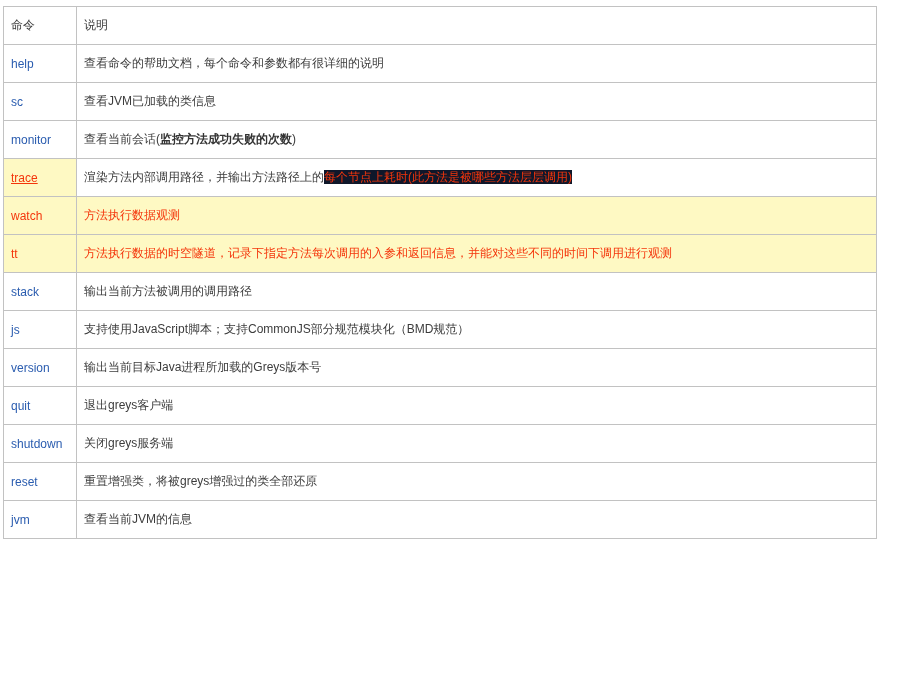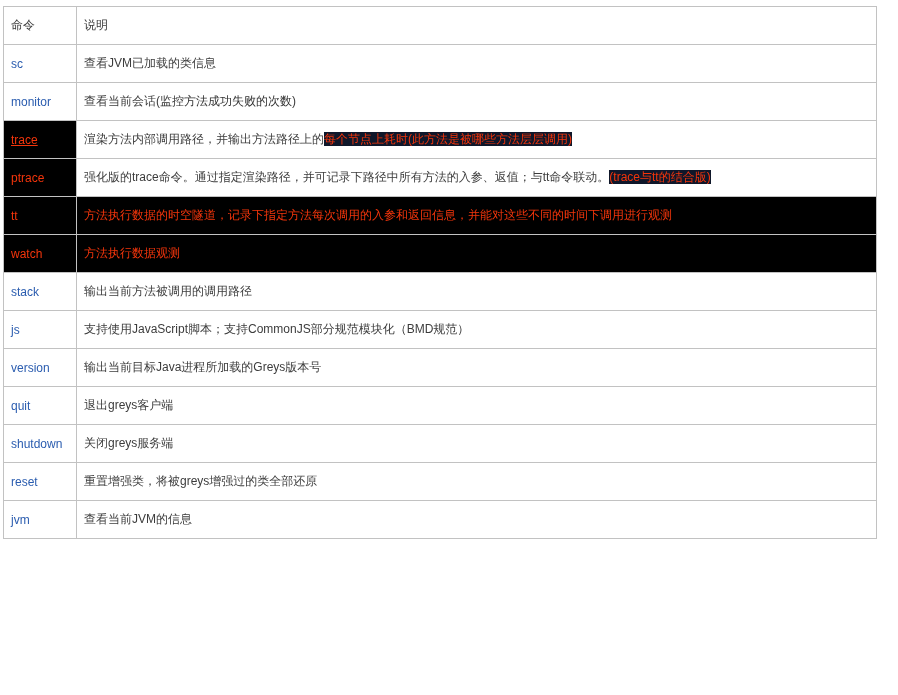--- a/index.html
+++ b/index.html
@@ -26,64 +26,64 @@
     white-space: nowrap;
   }
   .cmd-table col.c1 { width: 73px; }
   .cmd-cell a {
     text-decoration: none;
     cursor: pointer;
   }
   .cmd-cell a.link   { color: #2a5caf; }
   .cmd-cell a.red    { color: #f4350b; }
   .cmd-cell a.red-underline { color: #f4350b; text-decoration: underline; }
-  td.hl { background: #000000; }
+  td.hl { background: #fef9c3; }
   .desc-cell span.normal { color: #3c3c3c; }
-  .desc-cell span.bold   { color: #333333; font-weight: 400; }
+  .desc-cell span.bold   { color: #333333; font-weight: 700; }
   .desc-cell span.mark   { color: #f4350b; background: #0f172a; }
   .desc-cell span.red    { color: #f4350b; }
 </style>
 </head>
 <body>
 
 <table class="cmd-table">
   <colgroup>
       <col class="c1">
       <col>
     </colgroup>
   <thead>
     <tr>
       <th>命令</th>
       <th>说明</th>
     </tr>
   </thead>
   <tbody id="table-body">
       <tr>
+        <td class="cmd-cell"><a class="link">help</a></td>
+        <td class="desc-cell"><span class="normal">查看命令的帮助文档，每个命令和参数都有很详细的说明</span></td>
+      </tr>
+      <tr>
         <td class="cmd-cell"><a class="link">sc</a></td>
         <td class="desc-cell"><span class="normal">查看JVM已加载的类信息</span></td>
       </tr>
       <tr>
         <td class="cmd-cell"><a class="link">monitor</a></td>
         <td class="desc-cell"><span class="normal">查看当前会话(</span><span class="bold">监控方法成功失败的次数</span><span class="normal">)</span></td>
       </tr>
       <tr>
         <td class="cmd-cell hl"><a class="red-underline">trace</a></td>
         <td class="desc-cell"><span class="normal">渲染方法内部调用路径，并输出方法路径上的</span><span class="mark">每个节点上耗时(此方法是被哪些方法层层调用)</span></td>
       </tr>
       <tr>
-        <td class="cmd-cell hl"><a class="red">ptrace</a></td>
-        <td class="desc-cell"><span class="normal">强化版的trace命令。通过指定渲染路径，并可记录下路径中所有方法的入参、返值；与tt命令联动。</span><span class="mark">(trace与tt的结合版)</span></td>
+        <td class="cmd-cell hl"><a class="red">watch</a></td>
+        <td class="desc-cell hl"><span class="red">方法执行数据观测</span></td>
       </tr>
       <tr>
         <td class="cmd-cell hl"><a class="red">tt</a></td>
         <td class="desc-cell hl"><span class="red">方法执行数据的时空隧道，记录下指定方法每次调用的入参和返回信息，并能对这些不同的时间下调用进行观测</span></td>
-      </tr>
-      <tr>
-        <td class="cmd-cell hl"><a class="red">watch</a></td>
-        <td class="desc-cell hl"><span class="red">方法执行数据观测</span></td>
       </tr>
       <tr>
         <td class="cmd-cell"><a class="link">stack</a></td>
         <td class="desc-cell"><span class="normal">输出当前方法被调用的调用路径</span></td>
       </tr>
       <tr>
         <td class="cmd-cell"><a class="link">js</a></td>
         <td class="desc-cell"><span class="normal">支持使用JavaScript脚本；支持CommonJS部分规范模块化（BMD规范）</span></td>
       </tr>
       <tr>

